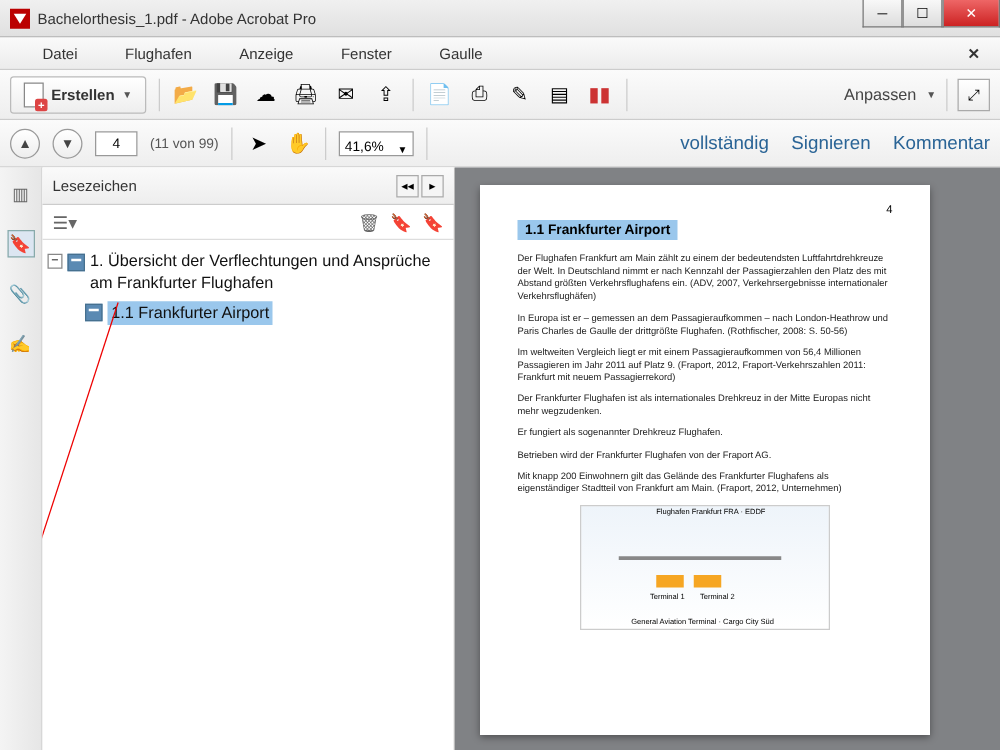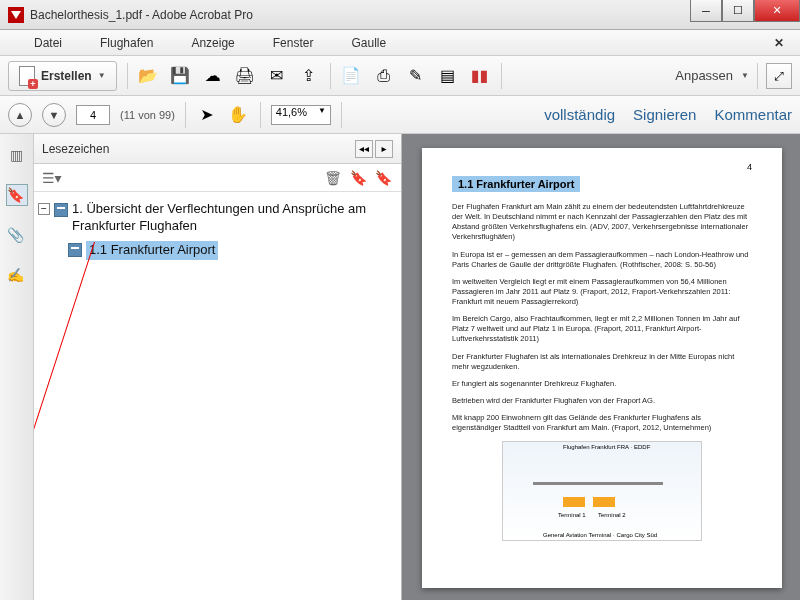--- a/index.html
+++ b/index.html
@@ -23,30 +23,30 @@
 .btn-create .plus-doc{ width:16px; height:20px; background:#fff; border:1px solid #888; position:relative;}
 .btn-create .plus-doc::after{content:"+"; position:absolute; right:-4px; bottom:-4px; background:#d44; color:#fff; width:10px; height:10px; font-size:9px; line-height:10px; text-align:center; border-radius:2px;}
 .btn-create .caret{ font-size:8px; color:#555;}
 .tool-icon { width:22px; height:22px; display:inline-flex; align-items:center; justify-content:center; font-size:16px; }
 .sep { width:1px; height:26px; background:#ccc; }
 
 .toolbar2 { height: 38px; background: linear-gradient(#fbfbfb,#eee); border-bottom: 1px solid #ccc; display:flex; align-items:center; padding:0 8px; gap:10px;}
 .nav-circle{ width:24px; height:24px; border:1px solid #999; border-radius:50%; display:flex; align-items:center; justify-content:center; background:linear-gradient(#fff,#eee); font-size:11px; color:#444;}
 .page-input{ width:34px; height:20px; border:1px solid #999; text-align:center; font-size:11px; background:#fff;}
 .page-count{ color:#555; font-size:11px;}
-.zoom-box{ width:60px; height:20px; border:1px solid #999; background:#fff; padding:0 4px; display:flex; align-items:flex-start; justify-content:space-between; font-size:11px;}
+.zoom-box{ width:60px; height:20px; border:1px solid #999; background:#fff; padding:0 4px; display:flex; align-items:flex-end; justify-content:space-between; font-size:11px;}
 .right-tools{ margin-left:auto; display:flex; gap:18px; font-size:15px; font-weight:500; }
 .right-tools span{ color:#2a6496; }
 
 .main-area { display:flex; height: calc(600px - 30px - 26px - 40px - 38px); }
 .left-rail { width:34px; background:linear-gradient(to right,#f4f4f4,#e6e6e6); border-right:1px solid #ccc; display:flex; flex-direction:column; align-items:center; padding-top:10px; gap:18px;}
 .rail-icon{ width:22px; height:22px; display:flex; align-items:center; justify-content:center; font-size:14px; color:#666;}
 .rail-icon.active{ background:#dce6f2; border:1px solid #8aa;}
 
-.bookmark-panel{ width:368px; background:#fff; border-right:1px solid #bbb; display:flex; flex-direction:column;}
+.bookmark-panel{ width:330px; background:#fff; border-right:1px solid #bbb; display:flex; flex-direction:column;}
 .bm-header{ height:30px; border-bottom:1px solid #ccc; display:flex; align-items:center; padding:0 8px; justify-content:space-between; background:linear-gradient(#fafafa,#eee);}
 .bm-header .bm-title{ font-size:12px; color:#333;}
 .bm-nav{ display:flex; gap:2px;}
 .bm-nav-btn{ width:18px; height:18px; border:1px solid #aaa; background:#f5f5f5; display:flex; align-items:center; justify-content:center; font-size:10px;}
 .bm-toolbar{ height:28px; border-bottom:1px solid #ddd; display:flex; align-items:center; padding:0 8px; gap:8px;}
 .bm-toolbar .spacer{flex:1;}
 .bm-toolbar .icon{ font-size:14px; color:#666;}
 .bm-tree{ flex:1; overflow:auto; padding:6px 4px; position:relative;}
 .tree-item{ display:flex; align-items:flex-start; gap:4px; padding:3px 0;}
 .tree-toggle{ width:12px; height:12px; border:1px solid #888; font-size:10px; line-height:10px; text-align:center; margin-top:2px; flex-shrink:0;}
@@ -181,21 +181,20 @@
   </div>
 
   <div class="doc-area">
     <div class="page">
       <div class="page-num">4</div>
       <div class="heading">1.1 Frankfurter Airport</div>
       <div class="body-text">
         <p>Der Flughafen Frankfurt am Main zählt zu einem der bedeutendsten Luftfahrtdrehkreuze der Welt. In Deutschland nimmt er nach Kennzahl der Passagierzahlen den Platz des mit Abstand größten Verkehrsflughafens ein. (ADV, 2007, Verkehrsergebnisse internationaler Verkehrsflughäfen)</p>
         <p>In Europa ist er – gemessen an dem Passagieraufkommen – nach London-Heathrow und Paris Charles de Gaulle der drittgrößte Flughafen. (Rothfischer, 2008: S. 50-56)</p>
         <p>Im weltweiten Vergleich liegt er mit einem Passagieraufkommen von 56,4 Millionen Passagieren im Jahr 2011 auf Platz 9. (Fraport, 2012, Fraport-Verkehrszahlen 2011: Frankfurt mit neuem Passagierrekord)</p>
-        <p>Im Bereich Cargo, also Frachtaufkommen, liegt er mit 2,2 Millionen Tonnen im Jahr auf Platz 7 weltweit und auf Platz 1 in Europa. (Fraport, 2011, Frankfurt Airport-Luftverkehrsstatistik 2011)</p>
         <p>Der Frankfurter Flughafen ist als internationales Drehkreuz in der Mitte Europas nicht mehr wegzudenken.</p>
         <p>Er fungiert als sogenannter Drehkreuz Flughafen.</p>
         <p>Betrieben wird der Frankfurter Flughafen von der Fraport AG.</p>
         <p>Mit knapp 200 Einwohnern gilt das Gelände des Frankfurter Flughafens als eigenständiger Stadtteil von Frankfurt am Main. (Fraport, 2012, Unternehmen)</p>
       </div>
       <div class="map-img">
         <div class="label" style="top:2px; left:60px;">Flughafen Frankfurt FRA · EDDF</div>
         <div class="shape rwy"></div>
         <div class="shape t1"></div>
         <div class="shape t2"></div>

